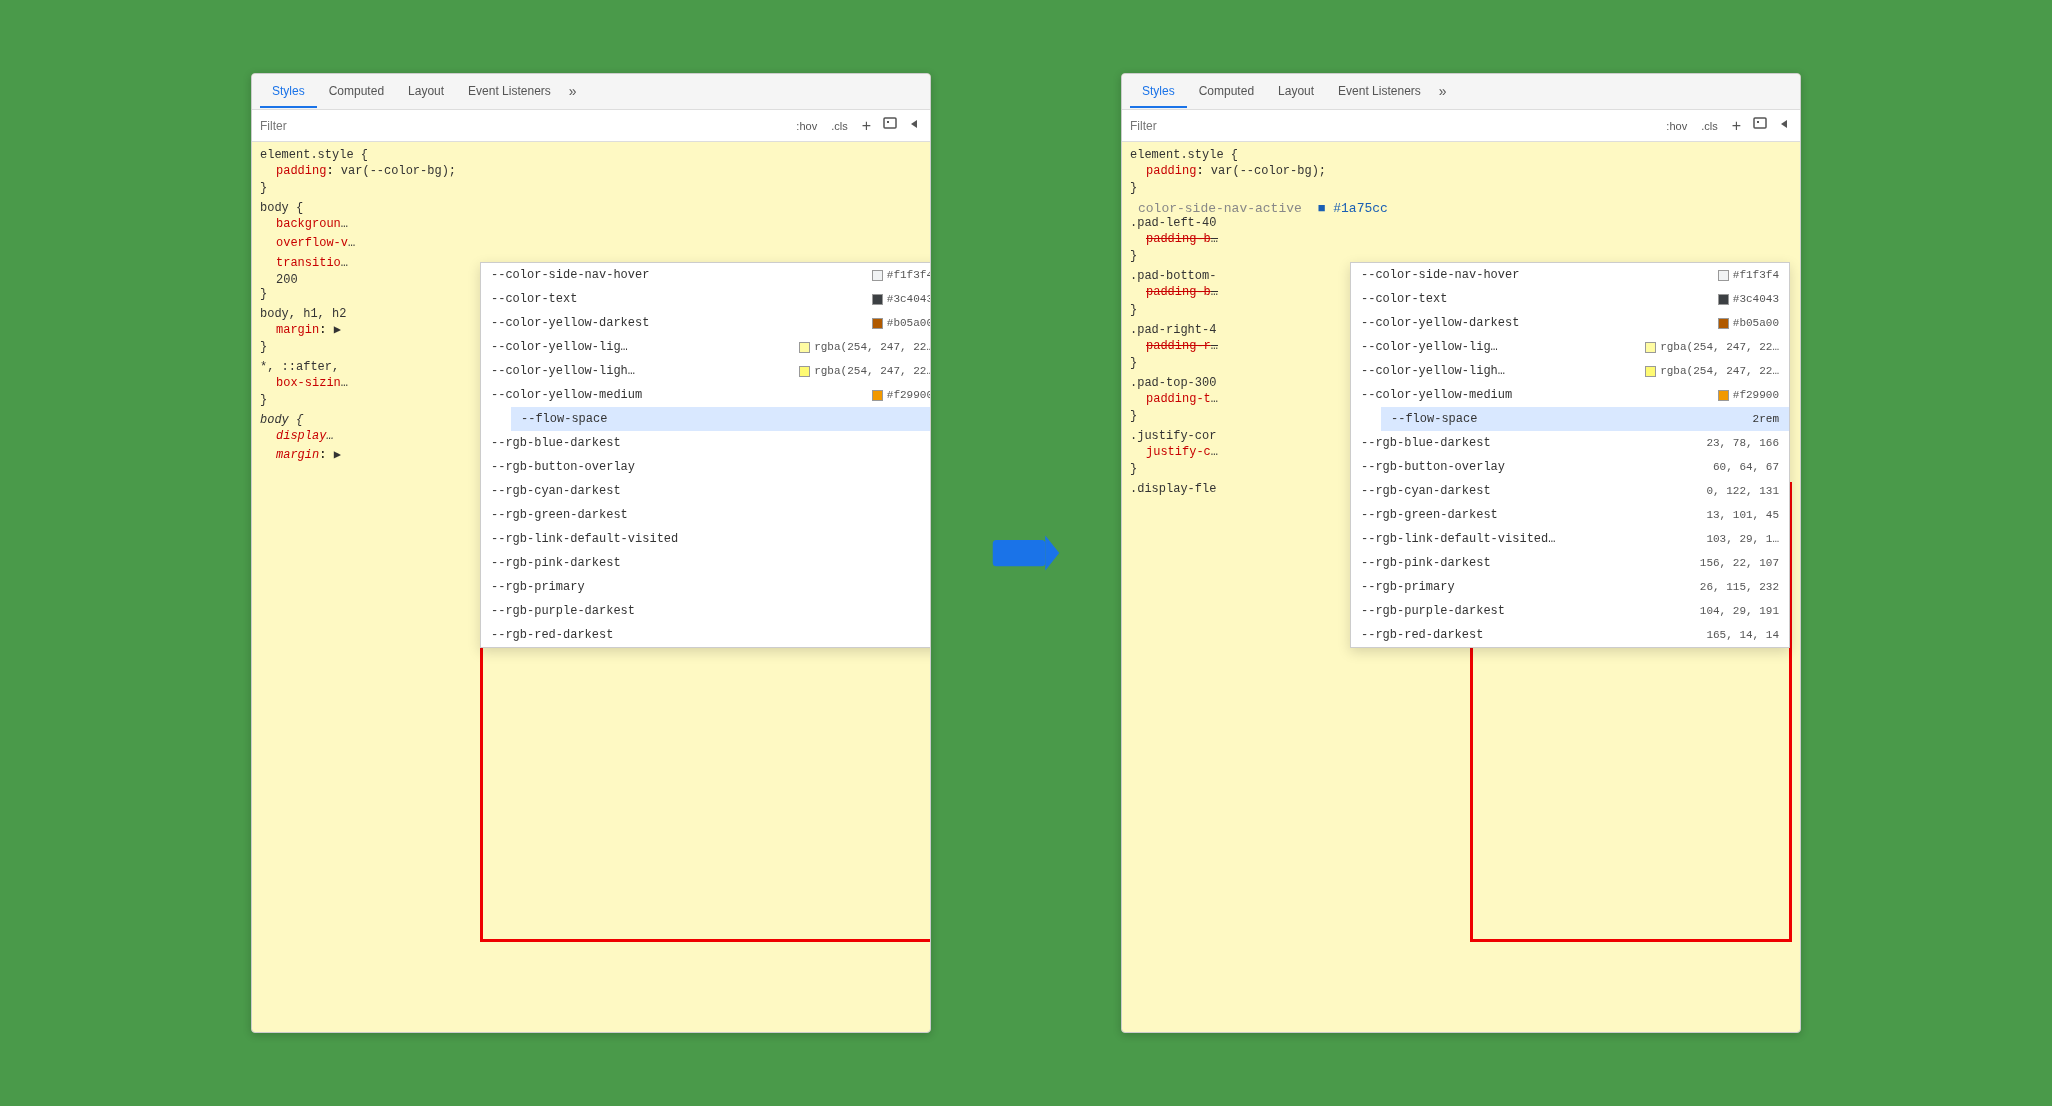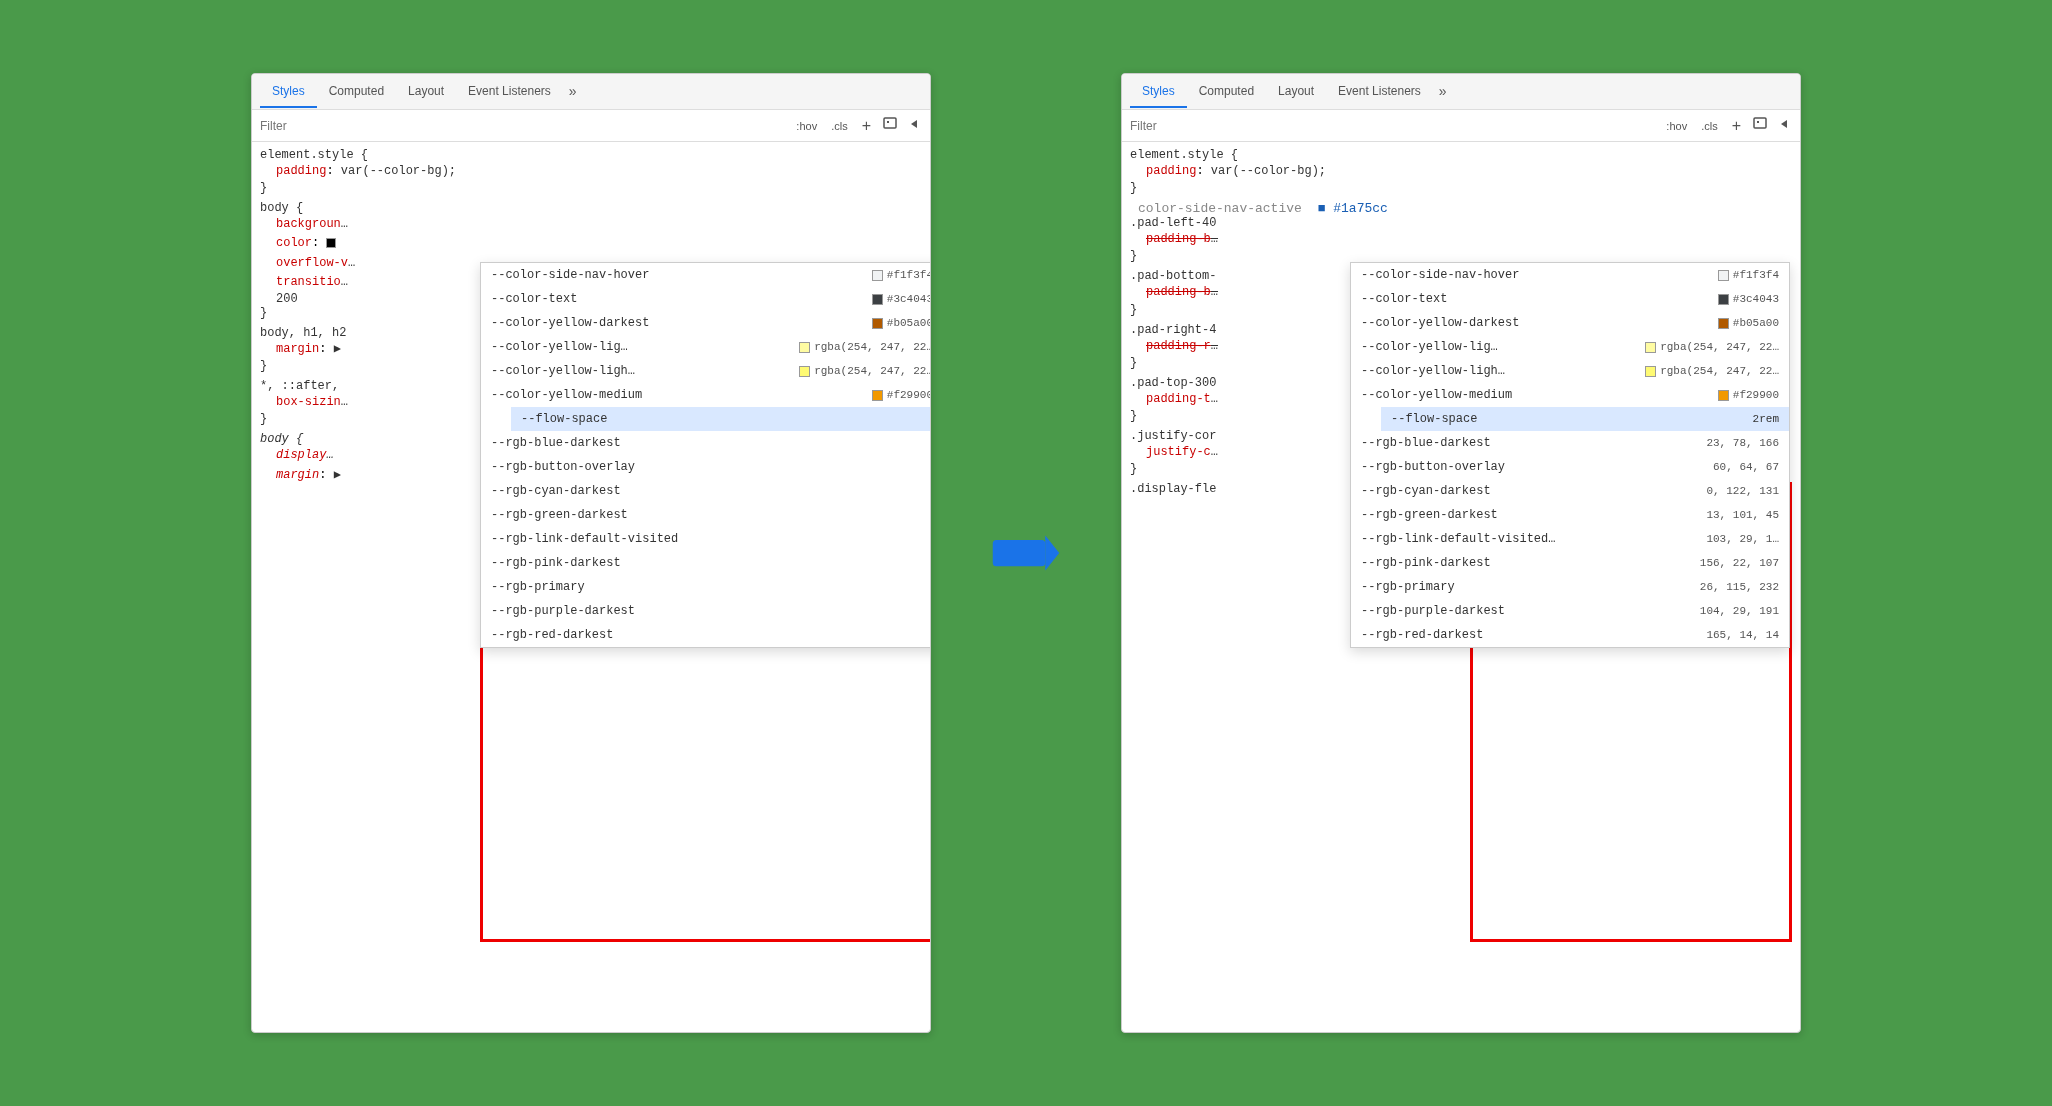--- a/index.html
+++ b/index.html
@@ -7,21 +7,21 @@
       background: #4a9a4a;
       font-family: -apple-system, BlinkMacSystemFont, 'Segoe UI', sans-serif;
       width: 2052px;
       height: 1106px;
       display: flex;
       align-items: center;
       justify-content: center;
       gap: 60px;
     }
     .devtools-panel {
-      background: #ffffff;
+      background: #fef9c3;
       border: 1px solid #ccc;
       border-radius: 4px;
       width: 680px;
       height: 960px;
       display: flex;
       flex-direction: column;
       font-size: 12px;
       overflow: hidden;
       box-shadow: 0 2px 8px rgba(0,0,0,0.2);
     }
@@ -217,24 +217,20 @@
         </div>
         <div class="css-selector">}</div>
       </div>
 
       <div class="css-block">
         <div class="css-selector">body {</div>
         <div class="css-prop">
           <span class="prop-name">backgroun<span style="color:#333">…</span></span>
         </div>
         <div class="css-prop">
-          <span class="prop-name">color</span>:
-          <span style="display:inline-block;width:10px;height:10px;background:#000;border:1px solid #999;vertical-align:middle;"></span>
-        </div>
-        <div class="css-prop">
           <span class="prop-name">overflow-v<span style="color:#333">…</span></span>
         </div>
         <div class="css-prop">
           <span class="prop-name">transitio<span style="color:#333">…</span></span>
         </div>
         <div style="padding-left:16px;color:#333">200</div>
         <div class="css-selector">}</div>
       </div>
 
       <div class="css-block">

